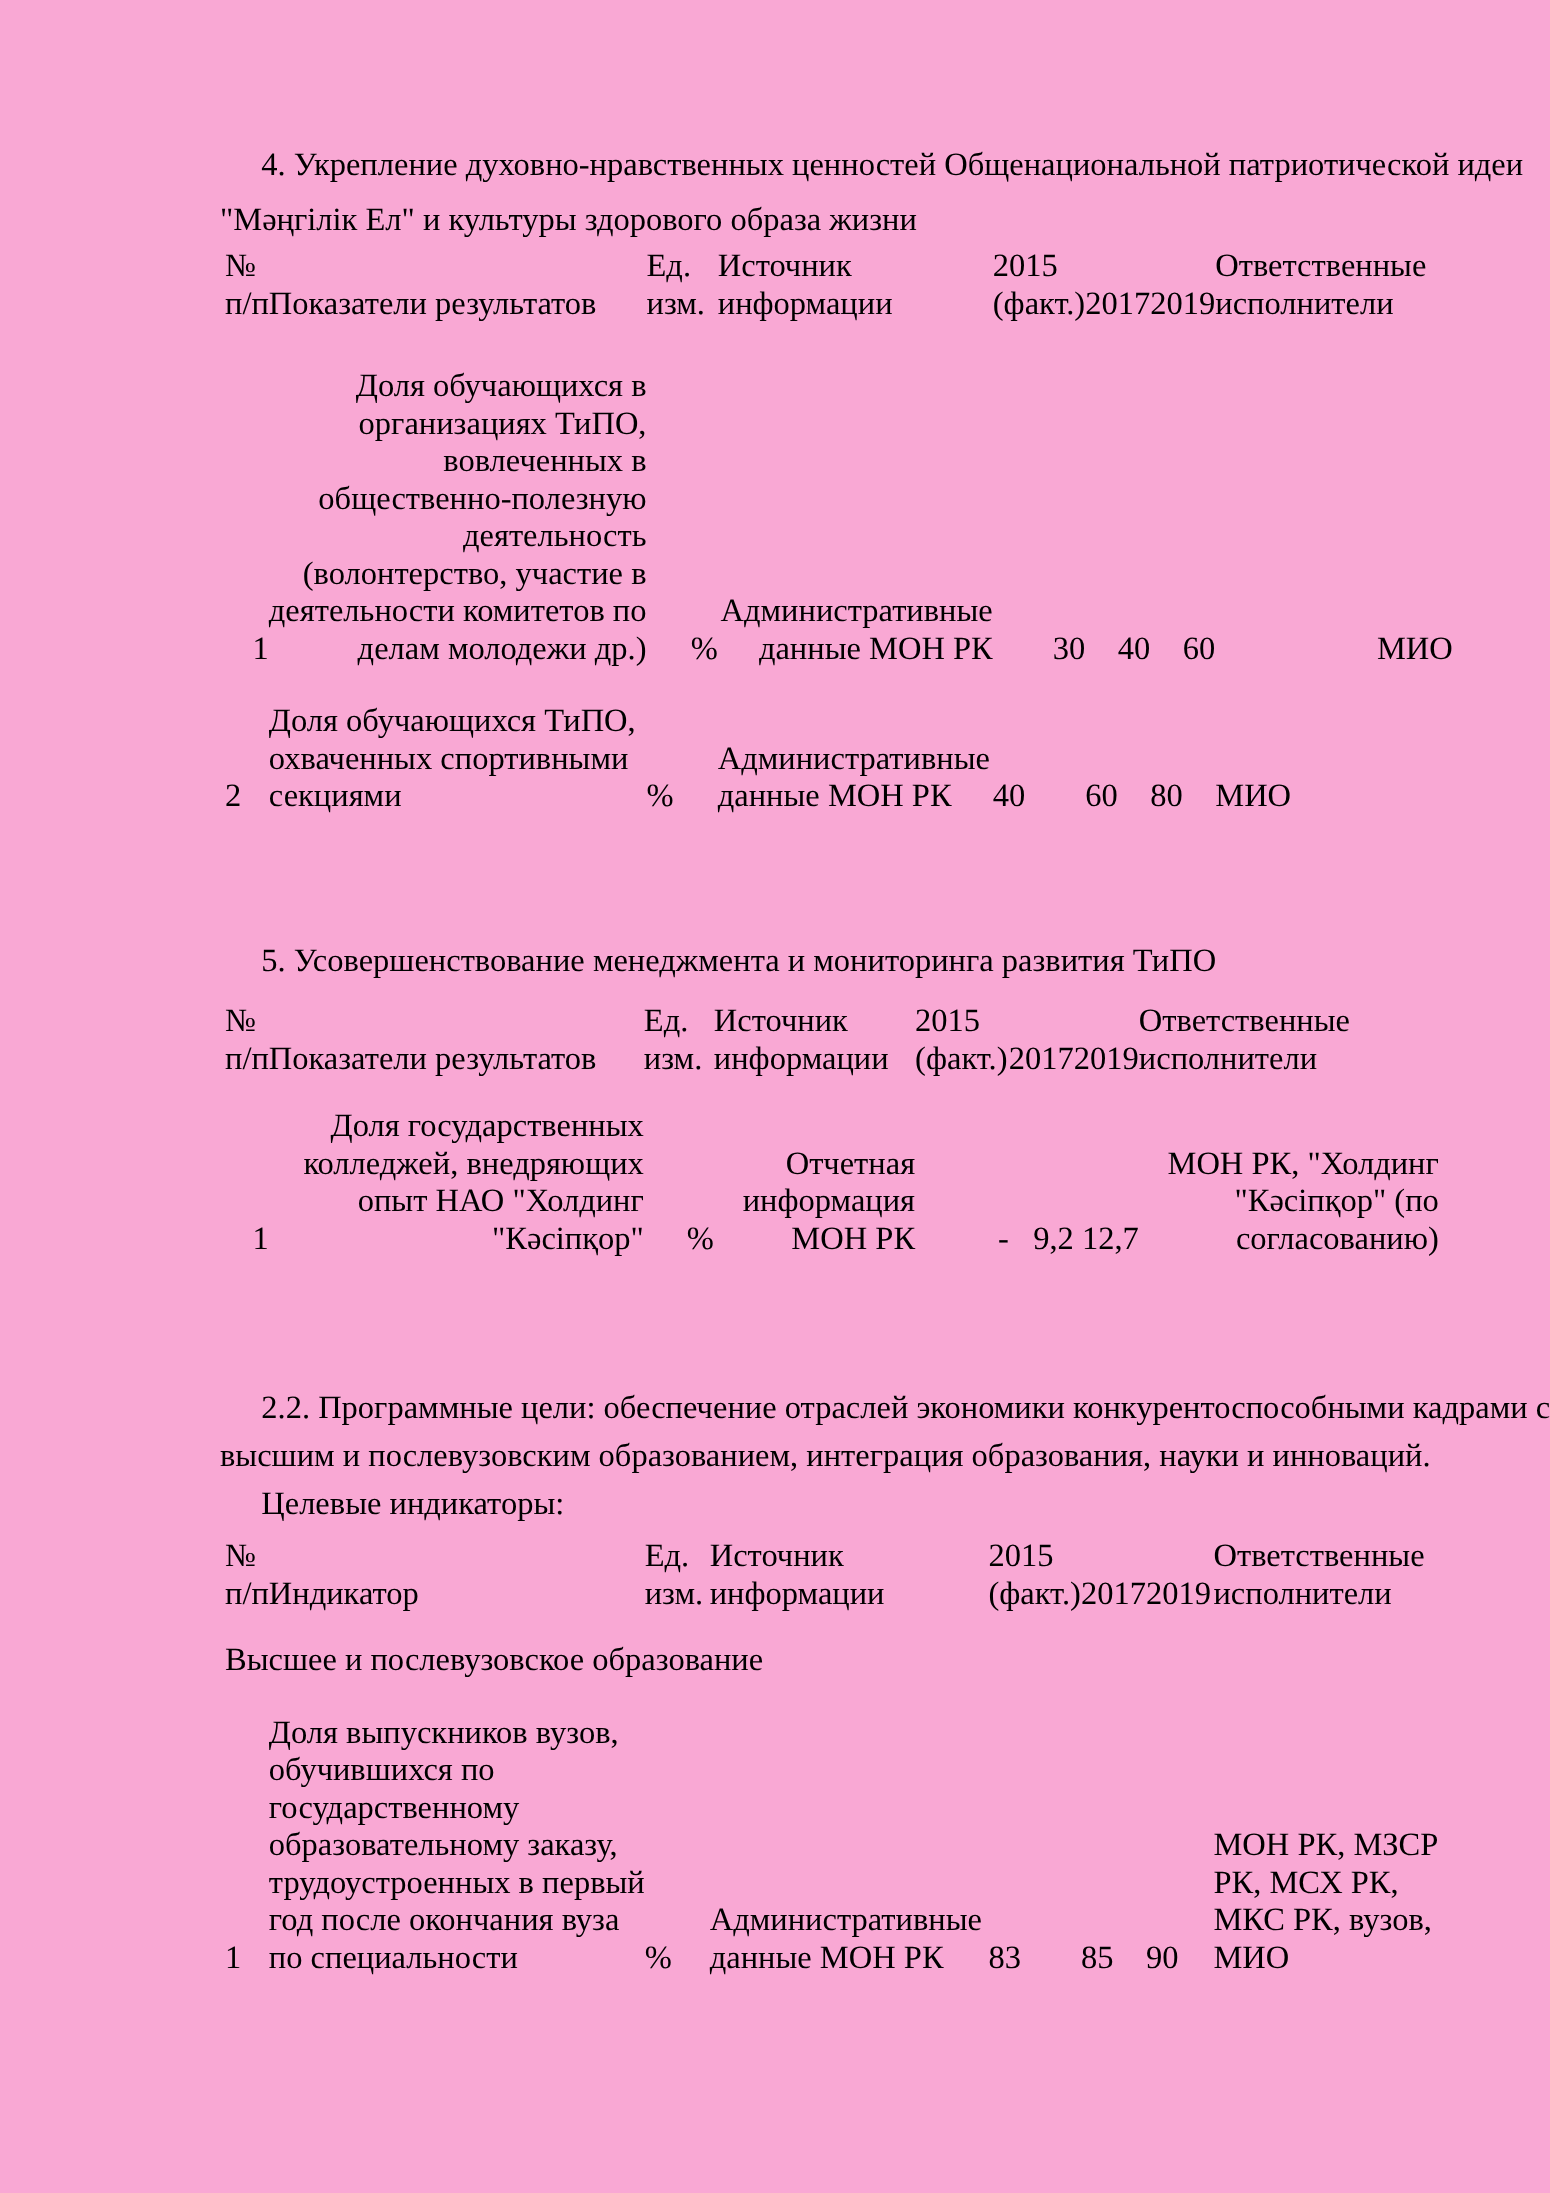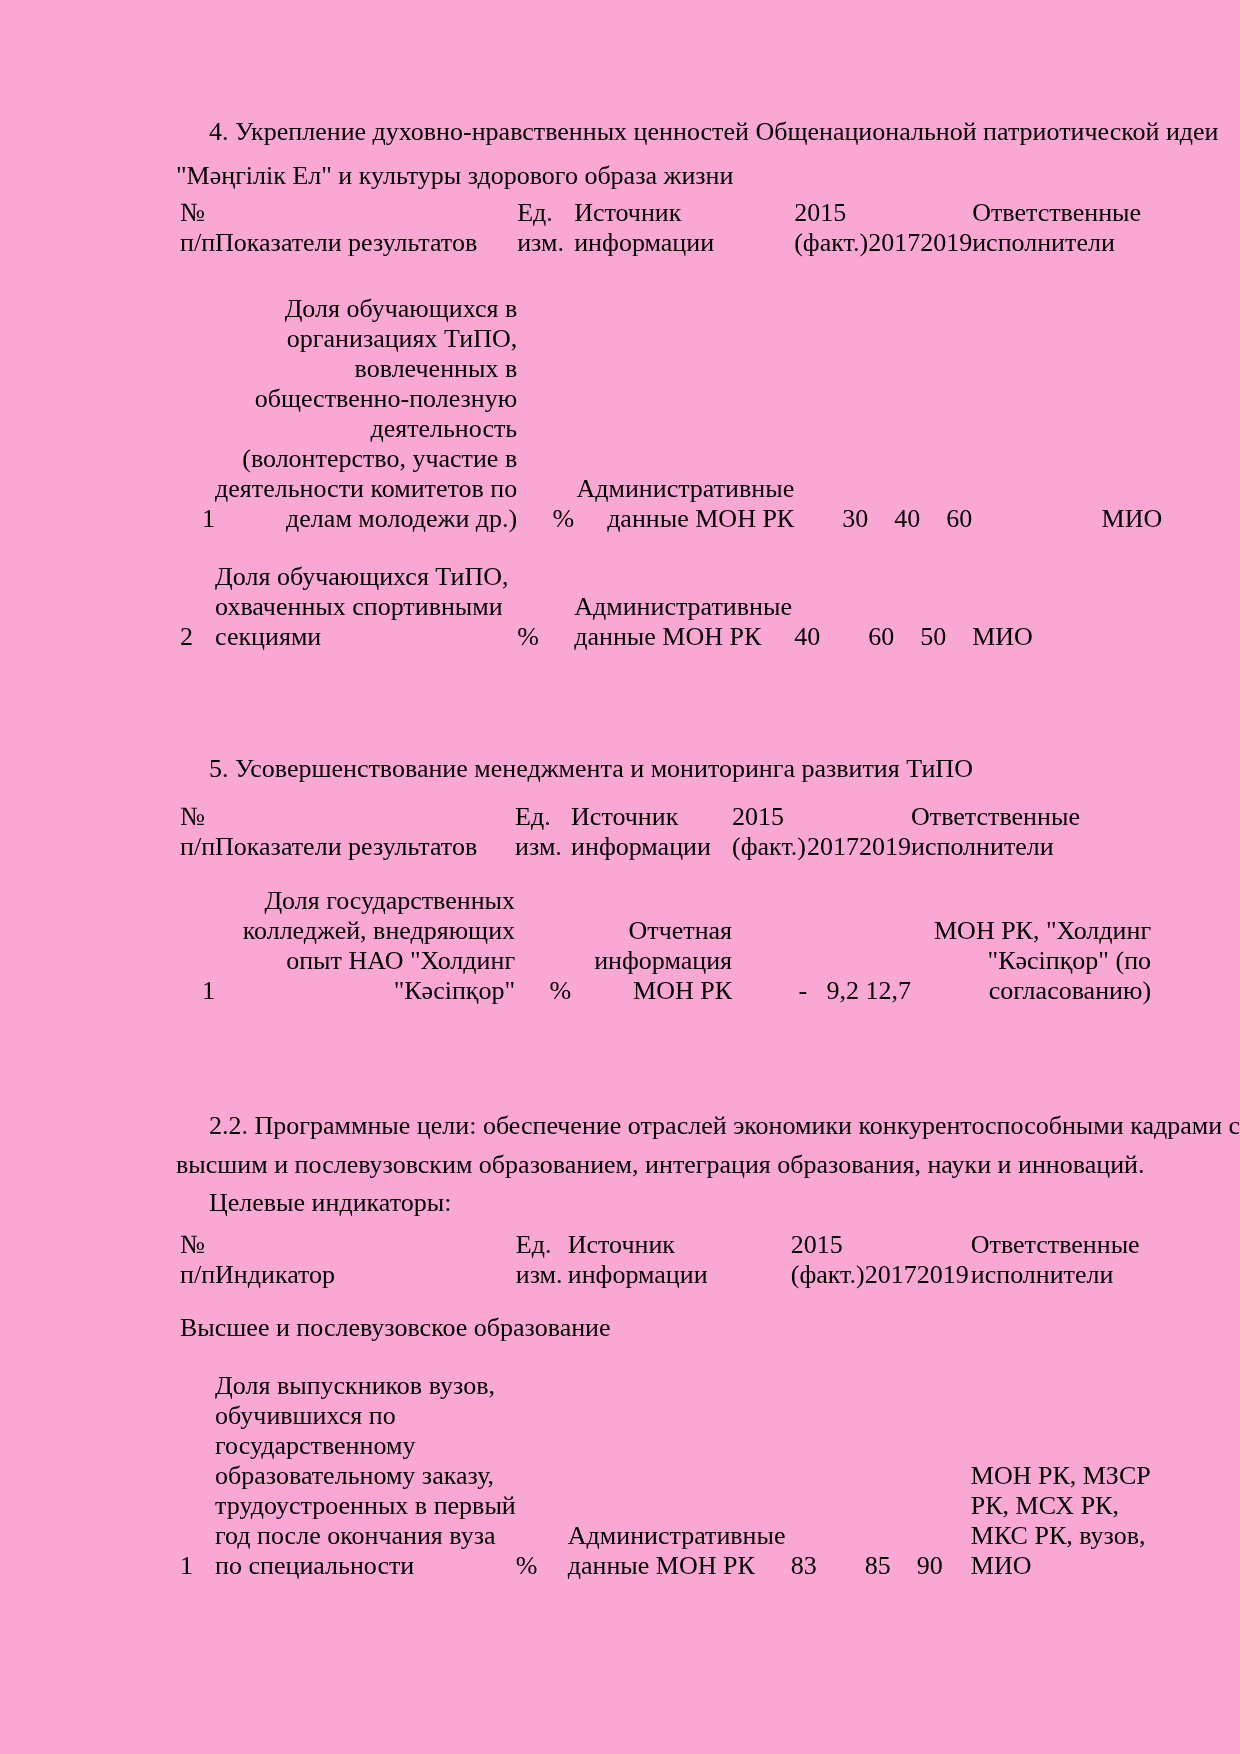--- a/index.html
+++ b/index.html
@@ -99,21 +99,21 @@
     <tr class="r2">
       <td>2</td>
       <td>Доля обучающихся ТиПО,
 охваченных спортивными
 секциями</td>
       <td>%</td>
       <td>Административные
 данные МОН РК</td>
       <td>40</td>
       <td>60</td>
-      <td>50</td>
+      <td>80</td>
       <td>МИО</td>
     </tr>
   </tbody>
     </table>
 
   <p class="sec5">5. Усовершенствование менеджмента и мониторинга развития ТиПО</p>
 
   <table class="t2">
     <colgroup>
       <col style="width:33px">

